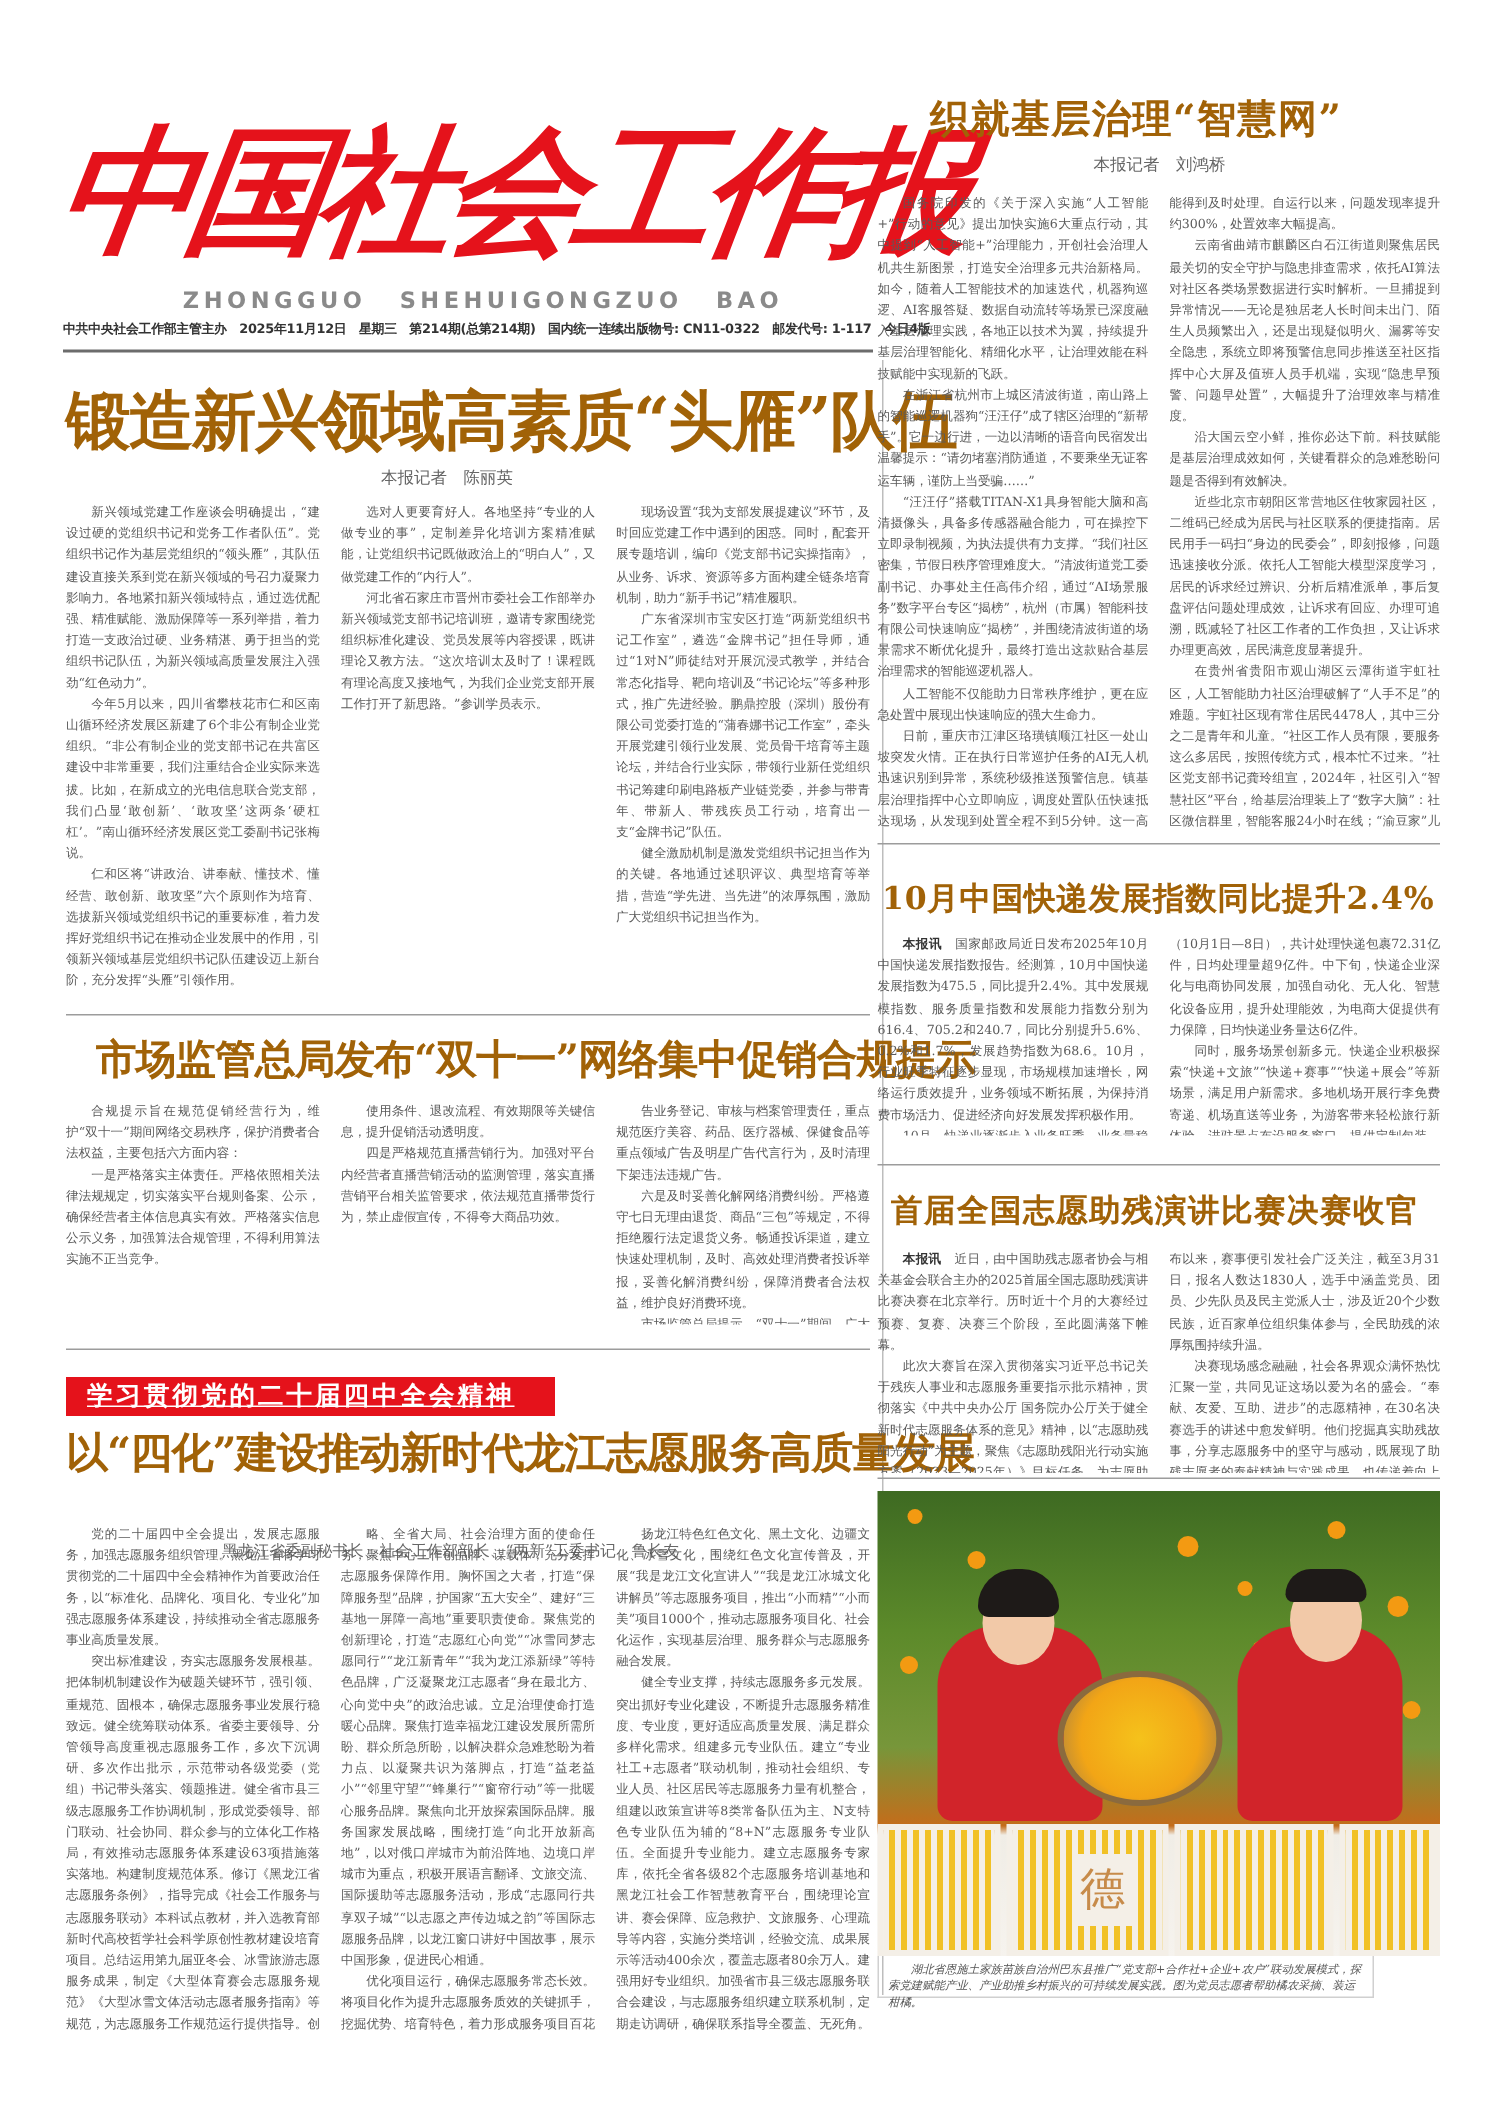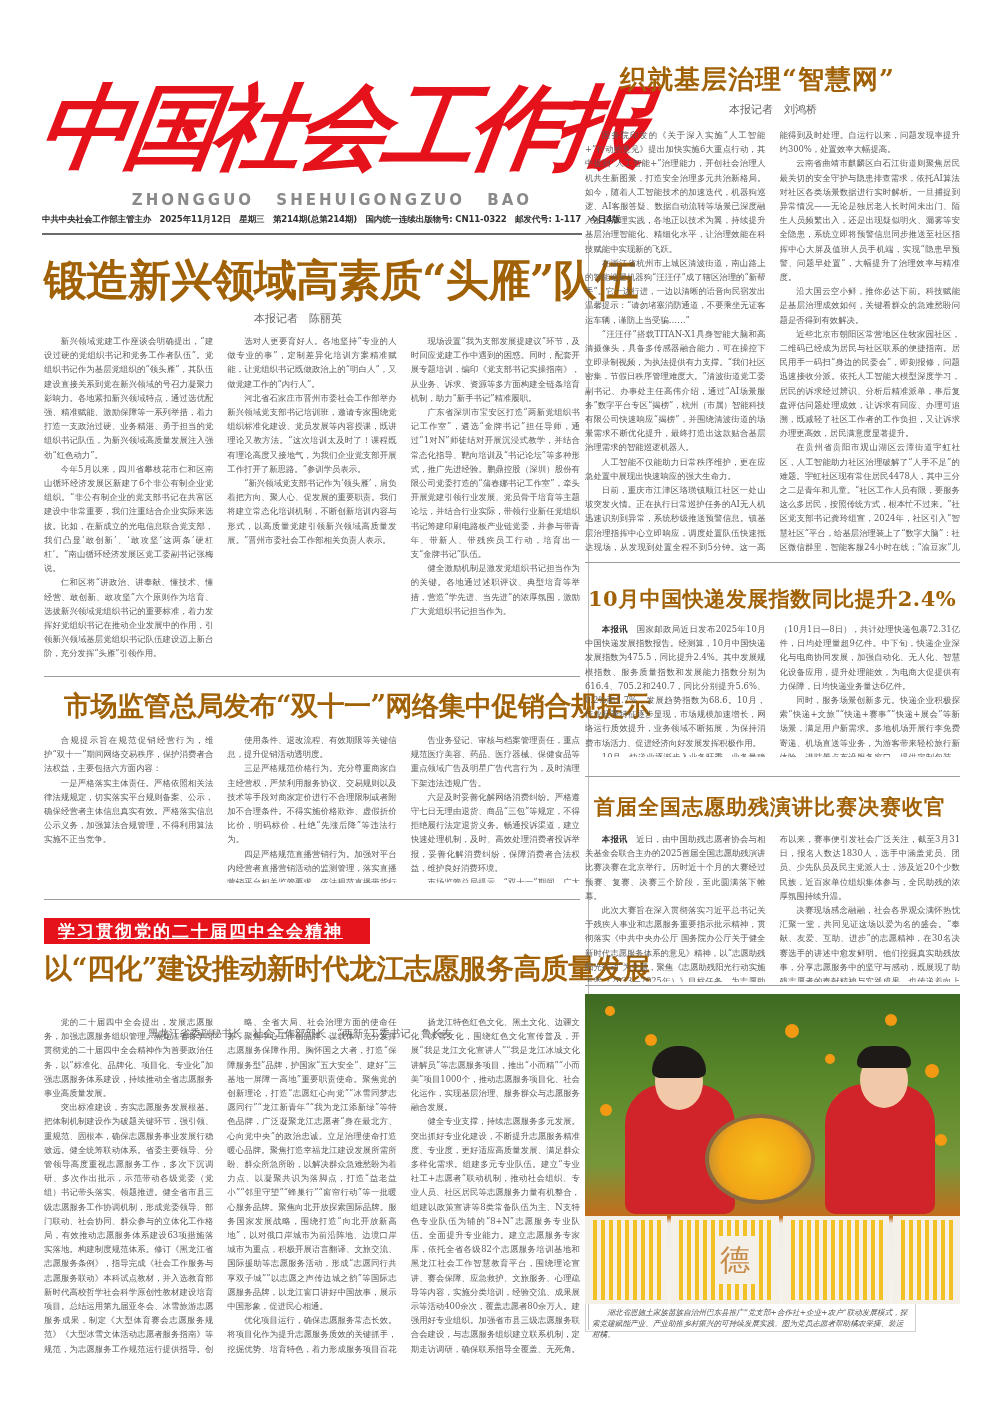--- a/index.html
+++ b/index.html
@@ -2,21 +2,21 @@
 <html><head>
 <meta charset="utf-8">
 <style>
   * { box-sizing: border-box; margin: 0; padding: 0; }
   html, body { width: 1000px; height: 1410px; background: #ffffff; overflow: hidden; }
   body { position: relative; font-family: "DejaVu Serif", "Liberation Serif", serif; color: #2a2a2a; }
 
   .masthead-logo { position: absolute; left: 40px; top: 62px; width: 460px; height: 130px;
     color: #e5121b; font-family: "DejaVu Serif", serif; font-weight: bold; font-style: italic;
     font-size: 92px; letter-spacing: -6px; line-height: 130px; transform: skewX(-8deg); white-space: nowrap; }
-  .masthead-pinyin { position: absolute; left: 112px; top: 191px; width: 420px; text-align: right;
+  .masthead-pinyin { position: absolute; left: 112px; top: 191px; width: 420px; text-align: center;
     font-family: "DejaVu Sans", "Liberation Sans", sans-serif; font-weight: bold; font-size: 15px;
     color: #8a8a8a; letter-spacing: 3px; word-spacing: 14px; white-space: nowrap; }
   .masthead-info { position: absolute; left: 42px; top: 214px; width: 540px; font-family: "DejaVu Sans", sans-serif;
     font-size: 8.6px; font-weight: bold; color: #333; white-space: nowrap; letter-spacing: -0.2px; }
   .masthead-rule { position: absolute; left: 42px; top: 233px; width: 540px; height: 2px; background: #6c6c6c; }
 
   .col-divider { position: absolute; left: 588px; width: 1px; background: #bdbdbd; }
 
   .headline { position: absolute; font-family: "DejaVu Serif", "Liberation Serif", serif; font-weight: bold;
     color: #a16207; white-space: nowrap; }
@@ -58,40 +58,38 @@
 <div class="byline" style="left:254px;top:311px;">本报记者　陈丽英</div>
 <div class="cols" style="left:44px;top:334px;width:536px;height:330px;">
   <div class="col">
     <p>新兴领域党建工作座谈会明确提出，“建设过硬的党组织书记和党务工作者队伍”。党组织书记作为基层党组织的“领头雁”，其队伍建设直接关系到党在新兴领域的号召力凝聚力影响力。各地紧扣新兴领域特点，通过选优配强、精准赋能、激励保障等一系列举措，着力打造一支政治过硬、业务精湛、勇于担当的党组织书记队伍，为新兴领域高质量发展注入强劲“红色动力”。</p>
     <p>今年5月以来，四川省攀枝花市仁和区南山循环经济发展区新建了6个非公有制企业党组织。“非公有制企业的党支部书记在共富区建设中非常重要，我们注重结合企业实际来选拔。比如，在新成立的光电信息联合党支部，我们凸显‘敢创新’、‘敢攻坚’这两条‘硬杠杠’。”南山循环经济发展区党工委副书记张梅说。</p>
     <p>仁和区将“讲政治、讲奉献、懂技术、懂经营、敢创新、敢攻坚”六个原则作为培育、选拔新兴领域党组织书记的重要标准，着力发挥好党组织书记在推动企业发展中的作用，引领新兴领域基层党组织书记队伍建设迈上新台阶，充分发挥“头雁”引领作用。</p>
   </div>
   <div class="col">
     <p>选对人更要育好人。各地坚持“专业的人做专业的事”，定制差异化培训方案精准赋能，让党组织书记既做政治上的“明白人”，又做党建工作的“内行人”。</p>
     <p>河北省石家庄市晋州市委社会工作部举办新兴领域党支部书记培训班，邀请专家围绕党组织标准化建设、党员发展等内容授课，既讲理论又教方法。“这次培训太及时了！课程既有理论高度又接地气，为我们企业党支部开展工作打开了新思路。”参训学员表示。</p>
-    <p>“新兴领域党支部书记作为‘领头雁’，肩负着把方向、聚人心、促发展的重要职责。我们将建立常态化培训机制，不断创新培训内容与形式，以高质量党建引领新兴领域高质量发展。”晋州市委社会工作部相关负责人表示。</p>
   </div>
   <div class="col">
     <p>现场设置“我为支部发展提建议”环节，及时回应党建工作中遇到的困惑。同时，配套开展专题培训，编印《党支部书记实操指南》，从业务、诉求、资源等多方面构建全链条培育机制，助力“新手书记”精准履职。</p>
     <p>广东省深圳市宝安区打造“两新党组织书记工作室”，遴选“金牌书记”担任导师，通过“1对N”师徒结对开展沉浸式教学，并结合常态化指导、靶向培训及“书记论坛”等多种形式，推广先进经验。鹏鼎控股（深圳）股份有限公司党委打造的“蒲春娜书记工作室”，牵头开展党建引领行业发展、党员骨干培育等主题论坛，并结合行业实际，带领行业新任党组织书记筹建印刷电路板产业链党委，并参与带青年、带新人、带残疾员工行动，培育出一支“金牌书记”队伍。</p>
     <p>健全激励机制是激发党组织书记担当作为的关键。各地通过述职评议、典型培育等举措，营造“学先进、当先进”的浓厚氛围，激励广大党组织书记担当作为。</p>
   </div>
 </div>
 <div class="hrule" style="left:44px;top:676px;width:536px;"></div>
 
 <div class="headline" style="left:64px;top:688px;font-size:27px;letter-spacing:-0.5px;">市场监管总局发布“双十一”网络集中促销合规提示</div>
 <div class="cols" style="left:44px;top:733px;width:536px;height:150px;">
   <div class="col">
     <p>合规提示旨在规范促销经营行为，维护“双十一”期间网络交易秩序，保护消费者合法权益，主要包括六方面内容：</p>
     <p>一是严格落实主体责任。严格依照相关法律法规规定，切实落实平台规则备案、公示，确保经营者主体信息真实有效。严格落实信息公示义务，加强算法合规管理，不得利用算法实施不正当竞争。</p>
 
   </div>
   <div class="col">
     <p>使用条件、退改流程、有效期限等关键信息，提升促销活动透明度。</p>
-    <p>三是严格规范价格行为。充分尊重商家自主经营权，严禁利用服务协议、交易规则以及技术等手段对商家定价进行不合理限制或者附加不合理条件。不得实施价格欺诈、虚假折价比价，明码标价，杜绝“先涨后降”等违法行为。</p>
     <p>四是严格规范直播营销行为。加强对平台内经营者直播营销活动的监测管理，落实直播营销平台相关监管要求，依法规范直播带货行为，禁止虚假宣传，不得夸大商品功效。</p>
 
   </div>
   <div class="col">
     <p>告业务登记、审核与档案管理责任，重点规范医疗美容、药品、医疗器械、保健食品等重点领域广告及明星广告代言行为，及时清理下架违法违规广告。</p>
     <p>六是及时妥善化解网络消费纠纷。严格遵守七日无理由退货、商品“三包”等规定，不得拒绝履行法定退货义务。畅通投诉渠道，建立快速处理机制，及时、高效处理消费者投诉举报，妥善化解消费纠纷，保障消费者合法权益，维护良好消费环境。</p>
     <p>市场监管总局提示，“双十一”期间，广大消费者应当理性消费，增强维权意识，遇到违法行为及时向市场监管部门或有关主管部门举报，依法维护自身合法权益。</p>
   </div>
 </div>
 <div class="hrule" style="left:44px;top:899px;width:536px;"></div>

